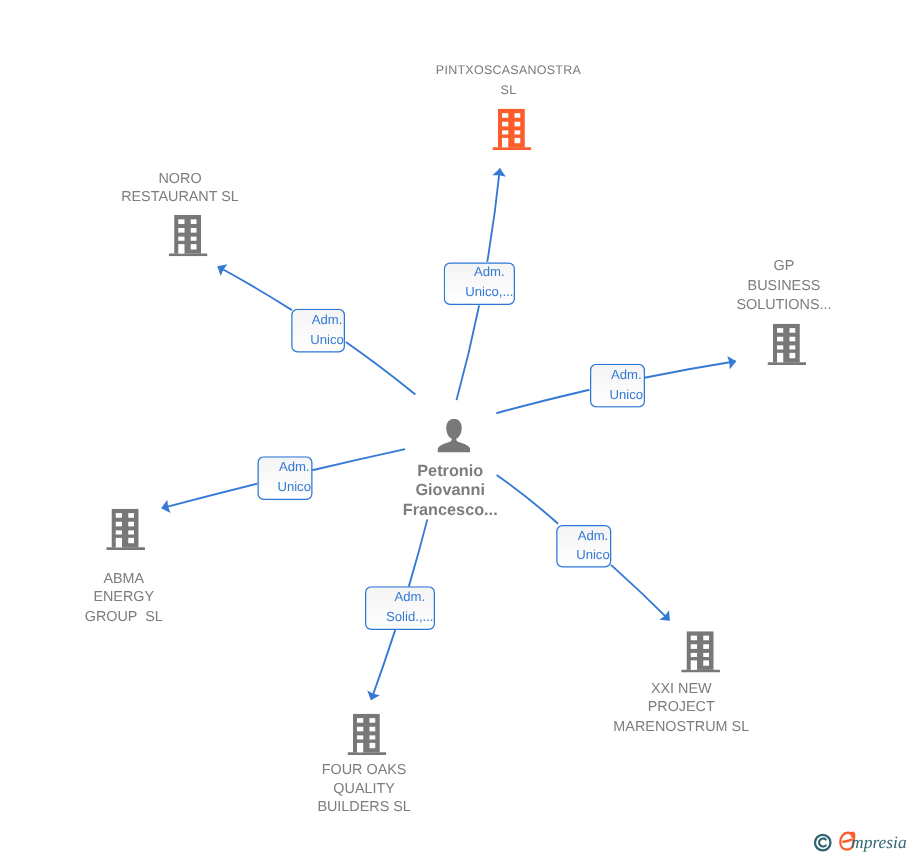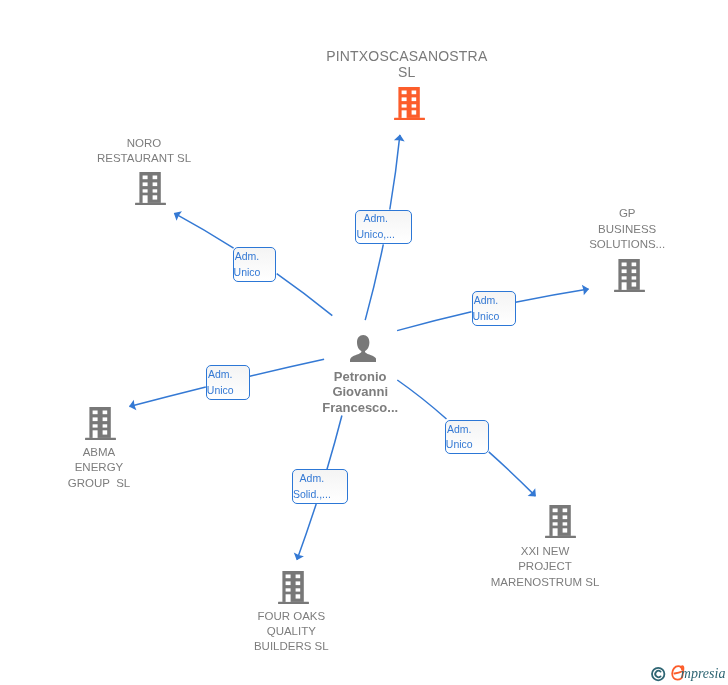--- a/index.html
+++ b/index.html
@@ -3,27 +3,27 @@
 <meta charset="utf-8">
 <title>Empresia relationship graph</title>
 <style>
   html,body{margin:0;padding:0;background:#ffffff;}
   body{width:728px;height:685px;overflow:hidden;
        font-family:"Liberation Sans","DejaVu Sans",sans-serif;}
   #stage{position:relative;width:728px;height:685px;background:#fff;transform:translateZ(0);}
   #edges{position:absolute;left:0;top:0;}
   .nlabel{position:absolute;text-align:center;color:#7d7d7d;font-size:11.5px;
           line-height:15.3px;white-space:pre-line;transform:translateZ(0);}
-  .nlabel.bold{font-weight:normal;color:#7a7a7a;font-size:14px;line-height:15.8px;letter-spacing:0.2px;}
+  .nlabel.bold{font-weight:normal;color:#7a7a7a;font-size:10px;line-height:15.8px;letter-spacing:0.2px;}
   .nlabel.person{font-size:13px;line-height:15.4px;font-weight:bold;}
   .ricon{position:absolute;}
   .rbox{position:absolute;box-sizing:border-box;border:1.3px solid #2c77d6;border-radius:5px;
         background:linear-gradient(#f4f4f4,#ffffff);color:#3479d4;
         font-size:10.5px;line-height:15.6px;text-align:center;
-        white-space:pre-line;display:flex;align-items:center;justify-content:flex-start;
+        white-space:pre-line;display:flex;align-items:center;justify-content:flex-end;
         transform:translateZ(0);}
   #logo{position:absolute;transform:translateZ(0);}
 </style>
 </head>
 <body>
 
 <div id="stage">
 
   <svg id="edges" viewBox="0 0 728 685" width="728" height="685">
       <g>
@@ -112,21 +112,21 @@
           <rect x="7.6" y="3.5" width="5.0" height="3.7" fill="#fff"></rect>
           <rect x="17.6" y="3.5" width="4.6" height="3.7" fill="#fff"></rect>
           <rect x="7.6" y="10.4" width="5.0" height="3.7" fill="#fff"></rect>
           <rect x="17.6" y="10.4" width="4.6" height="3.7" fill="#fff"></rect>
           <rect x="7.6" y="17.3" width="5.0" height="3.3" fill="#fff"></rect>
           <rect x="17.6" y="17.3" width="4.6" height="3.3" fill="#fff"></rect>
           <rect x="7.6" y="23.3" width="5.0" height="7.6" fill="#fff"></rect>
           <rect x="17.6" y="23.3" width="4.6" height="4.3" fill="#fff"></rect>
         </svg>
       </div>
-  <div class="nlabel" style="left: -1px; top: 445px; width: 200px;">ABMA
+  <div class="nlabel" style="left: -1px; top: 456px; width: 200px;">ABMA
 ENERGY
 GROUP &nbsp;SL</div>
 
   <div class="ricon" style="left: 544.5px; top: 504.9px;">
         <svg width="31" height="33" viewBox="0 0 31 33" style="display:block">
           <rect x="4.4" y="0" width="21.4" height="30.9" fill="#787878"></rect>
           <rect x="0" y="30.8" width="31" height="2.2" rx="0.4" fill="#787878"></rect>
           <rect x="7.6" y="3.5" width="5.0" height="3.7" fill="#fff"></rect>
           <rect x="17.6" y="3.5" width="4.6" height="3.7" fill="#fff"></rect>
           <rect x="7.6" y="10.4" width="5.0" height="3.7" fill="#fff"></rect>

